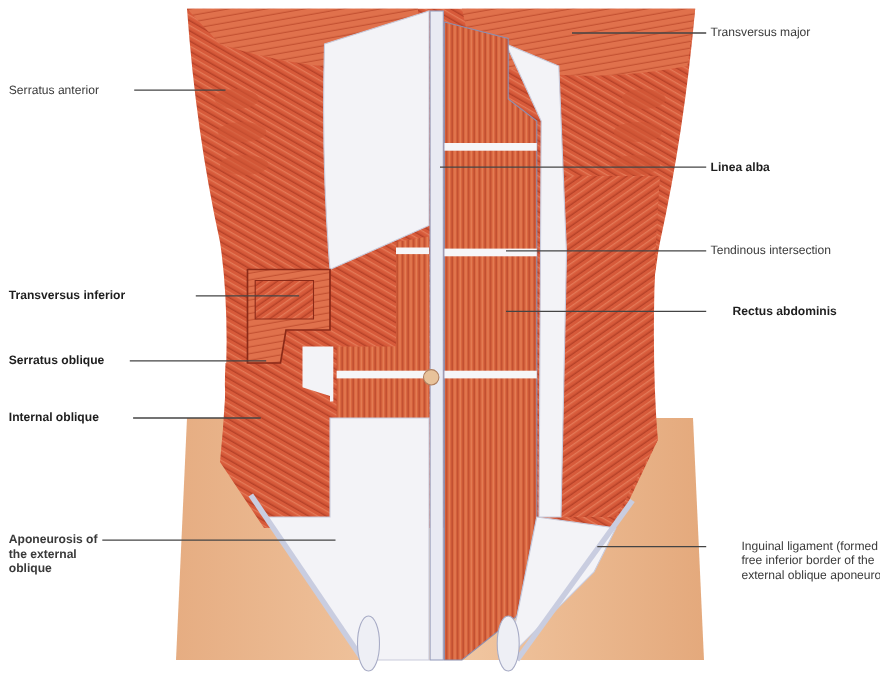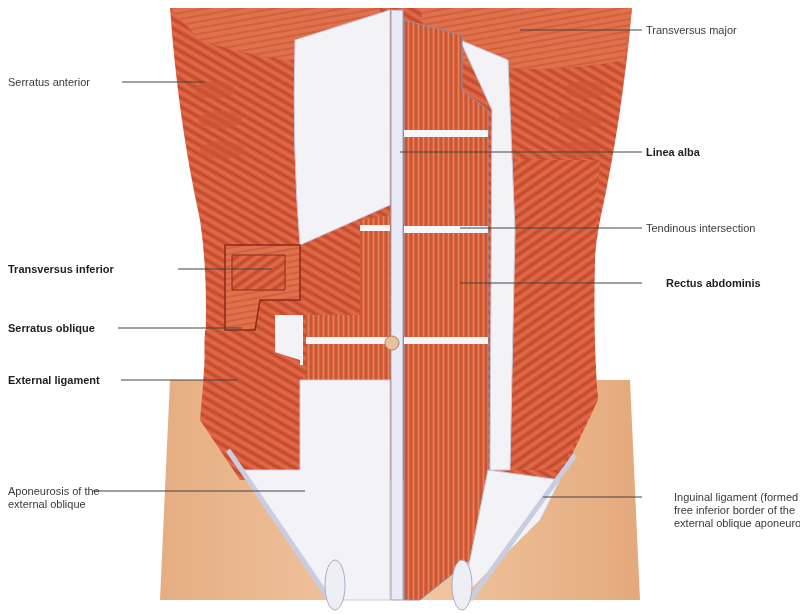--- a/index.html
+++ b/index.html
@@ -103,20 +103,20 @@
     <line x1="118" y1="328" x2="242" y2="328"></line>
     <line x1="121" y1="380" x2="237" y2="380"></line>
     <line x1="93" y1="491" x2="305" y2="491"></line>
     <line x1="543" y1="497" x2="642" y2="497"></line>
   </g>
 </svg>
 
 <div class="label" style="left:8px;top:76px;">Serratus anterior</div>
 <div class="label bold" style="left:8px;top:263px;">Transversus inferior</div>
 <div class="label bold" style="left:8px;top:322px;">Serratus oblique</div>
-<div class="label bold" style="left:8px;top:374px;">External ligament</div>
-<div class="label multi" style="left:8px;top:485px;width:92px;">Aponeurosis of the external oblique</div>
+<div class="label bold" style="left:8px;top:374px;">Internal oblique</div>
+<div class="label multi" style="left:8px;top:485px;width:92px;font-weight:bold;">Aponeurosis of the external oblique</div>
 
 <div class="label" style="left:646px;top:24px;">Transversus major</div>
 <div class="label bold" style="left:646px;top:146px;">Linea alba</div>
 <div class="label" style="left:646px;top:222px;text-align:right;">Tendinous intersection</div>
 <div class="label bold" style="left:646px;top:277px;margin-left:20px;">Rectus abdominis</div>
 <div class="label multi" style="left:674px;top:491px;width:150px;">Inguinal ligament (formed by free inferior border of the external oblique aponeurosis)</div>
 
 </body></html>

